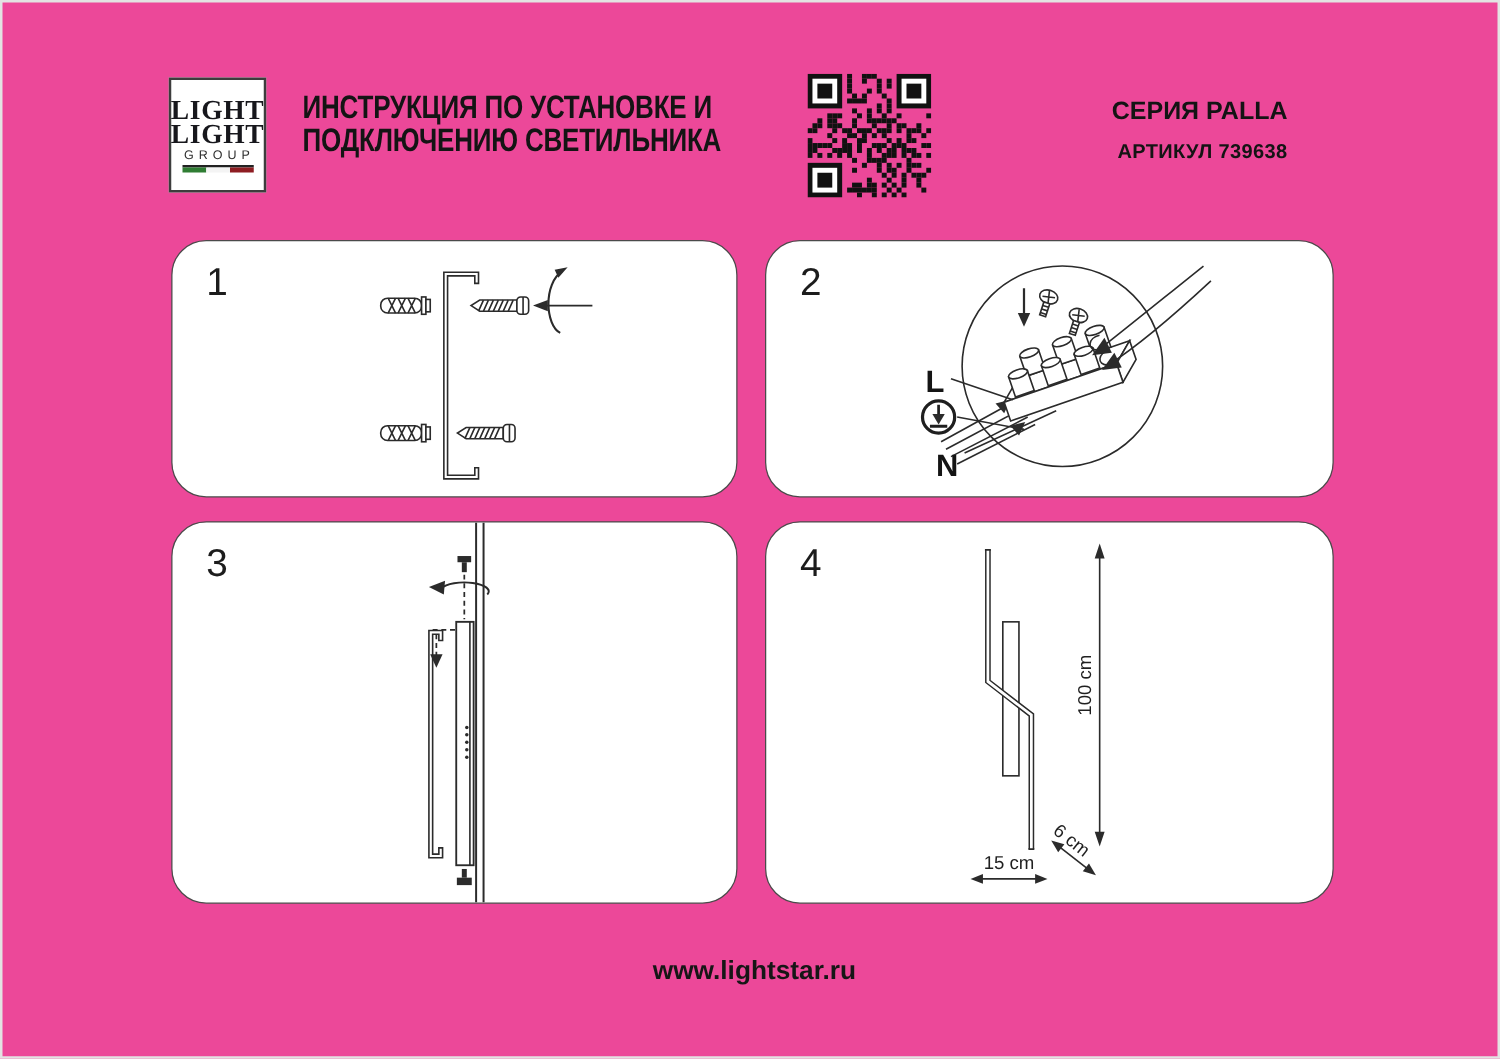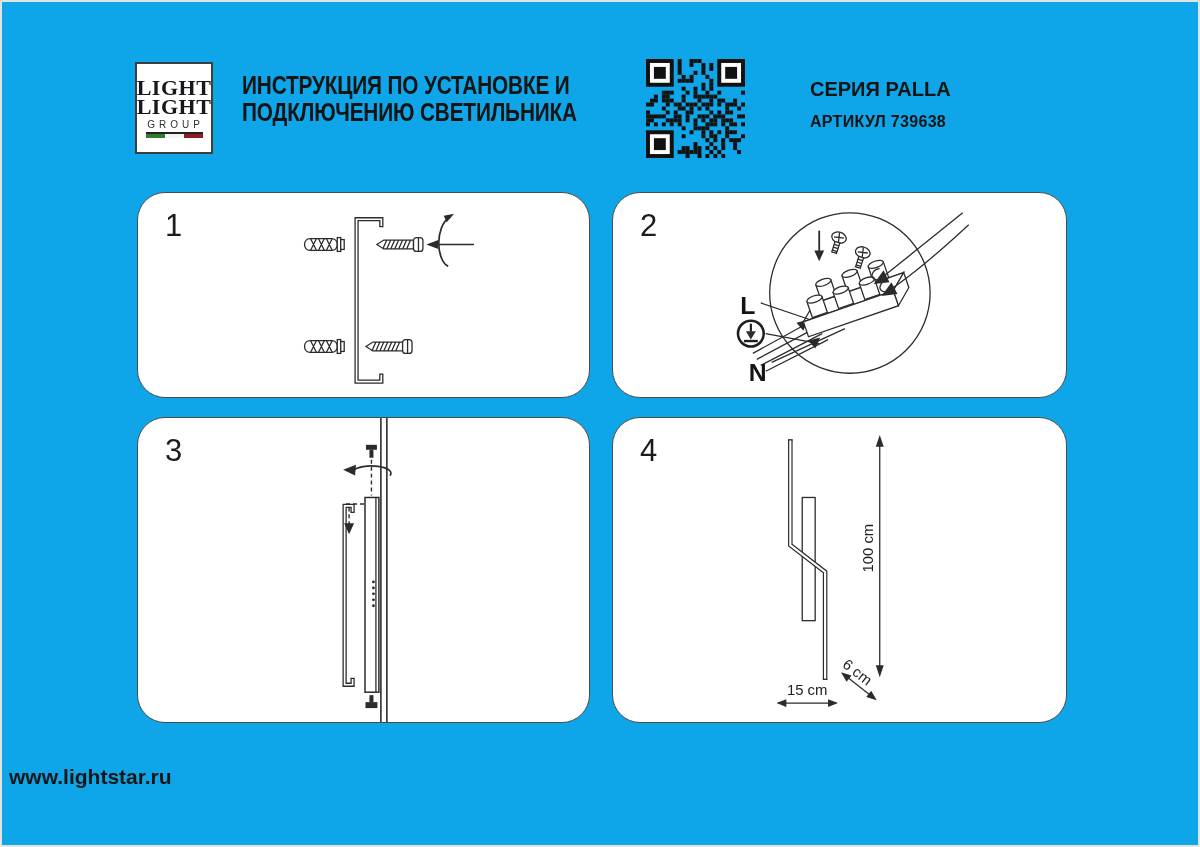--- a/index.html
+++ b/index.html
@@ -1,54 +1,54 @@
 <!DOCTYPE html>
 <html><head>
 <meta charset="utf-8">
 <style>
   * { margin:0; padding:0; box-sizing:border-box; }
   html,body { background:#ffffff; }
   body { width:1200px; height:847px; position:relative; font-family:"Liberation Sans",sans-serif; color:#1f1f1f; }
-  .page { position:absolute; inset:0; background:#0ea5e9; border:2px solid #e3e3e3; }
+  .page { position:absolute; inset:0; background:#ec4899; border:2px solid #e3e3e3; }
 
   
   .logo-box { position:absolute; left:133px; top:60px; width:78px; height:92px; border:2px solid #3d3d3d;
               display:flex; flex-direction:column; align-items:center; justify-content:center; background:#fff; }
   .logo-word { font-family:"Liberation Serif",serif; font-weight:700; font-size:22px; line-height:19px; color:#17171c; letter-spacing:.5px; }
   .logo-group { font-size:10px; letter-spacing:4px; color:#2e2e2e; margin-top:3px; text-indent:3px; }
   .logo-flag { width:57px; height:6px; margin-top:2px; border-top:2px solid #222; display:flex; }
   .logo-flag span { flex:1; height:100%; }
 
   .title { position:absolute; left:240px; top:70px; font-size:26px; line-height:27px; font-weight:700;
            color:#141414; transform:scaleX(.8); transform-origin:left top; white-space:nowrap; letter-spacing:-.2px; }
 
   .qr { position:absolute; left:644px; top:57px; width:99px; height:99px; }
 
-  .series-block { position:absolute; left:808px; top:76px; width:220px; text-align:left; font-weight:700; color:#141414; }
+  .series-block { position:absolute; left:808px; top:76px; width:220px; text-align:right; font-weight:700; color:#141414; }
   .series-line { font-size:20px; }
   .article-line { font-size:16px; margin-top:12px; letter-spacing:.3px; }
 
   
   .panel { position:absolute; border:1.6px solid #4a4a4a; border-radius:28px; background:#fff; }
   #panel1 { left:135px; top:190px; width:453px; height:206px; }
   #panel2 { left:610px; top:190px; width:455px; height:206px; }
   #panel3 { left:135px; top:415px; width:453px; height:306px; }
   #panel4 { left:610px; top:415px; width:455px; height:306px; }
   .panel-num { position:absolute; left:27px; top:15px; font-size:31px; color:#1c1c1c; }
   .art { position:absolute; inset:0; width:100%; height:100%; }
 
   
   .ln    { stroke:#2b2b2b; fill:none; stroke-width:1.3; }
   .dash  { stroke:#2b2b2b; fill:none; stroke-width:1.4; stroke-dasharray:4 3; }
   .shape { stroke:#2b2b2b; fill:#ffffff; stroke-width:1.3; }
   .fill  { fill:#2b2b2b; stroke:none; }
   .lbl   { font-weight:700; font-size:25px; fill:#141414; }
   .dim   { font-size:15px; fill:#1f1f1f; }
 
-  .site { position:absolute; left:7px; right:0; top:763px; text-align:left; font-weight:700; font-size:21px; color:#161616; }
+  .site { position:absolute; left:7px; right:0; top:763px; text-align:center; font-weight:700; font-size:21px; color:#161616; }
 </style>
 </head>
 <body>
 
 <div class="page">
 
   <div class="logo-box">
     <div class="logo-word">LIGHT</div>
     <div class="logo-word">LIGHT</div>
     <div class="logo-group">GROUP</div>

